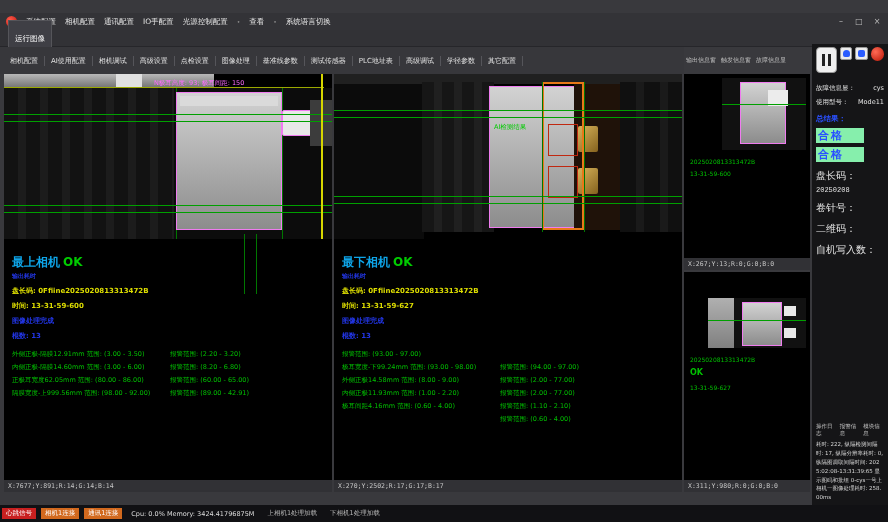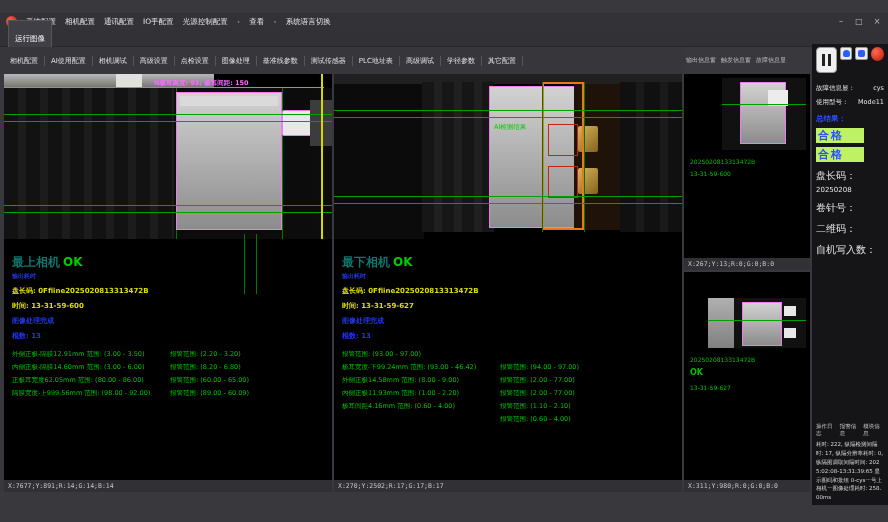--- a/index.html
+++ b/index.html
@@ -40,21 +40,21 @@
   .battery{background:linear-gradient(180deg,#d2d2d2,#8c8c8c);border:1px solid #ef7cef;box-sizing:border-box;}
   .connector{background:#e8e8e8;border:1px solid #ef7cef;border-radius:2px;box-sizing:border-box;}
   .gold{background:linear-gradient(135deg,#d8b45a,#85621e);border-radius:2px;}
   .orange-box{border:2px solid #e87818;box-sizing:border-box;}
   .red-box{border:1px solid #c02810;box-sizing:border-box;}
   .overlay-magenta{position:absolute;color:#ff6aff;font-size:6.5px;white-space:nowrap;}
   .overlay-green{position:absolute;color:#00cc00;font-size:6.5px;white-space:nowrap;}
 
   .textblock{position:absolute;left:8px;top:180px;right:2px;}
   .result-line{font-size:12px;font-weight:bold;}
-  .result-title{color:#0f766e;}
+  .result-title{color:#0ea5e9;}
   .result-ok{color:#00cc00;margin-left:3px;}
   .tiny-blue{font-size:6px;color:#2236e8;font-weight:bold;margin-top:1px;}
   .yline{font-size:7px;font-weight:bold;color:#dede00;margin-top:5px;white-space:nowrap;}
   .bline{font-size:7px;font-weight:bold;color:#2236e8;margin-top:5px;}
   .mrows{margin-top:9px;}
   .mrow{display:flex;height:13px;font-size:6.5px;color:#00c000;}
   .meas{width:158px;white-space:nowrap;overflow:hidden;}
   .alarm{flex:1;white-space:nowrap;overflow:hidden;}
 
   .sline{position:absolute;font-size:6px;color:#00c000;white-space:nowrap;}
@@ -64,23 +64,23 @@
   .right-panel{position:absolute;left:812px;top:44px;width:76px;height:461px;background:#151517;display:flex;flex-direction:column;padding:3px 4px;box-sizing:border-box;color:#e4e4e4;}
   .rp-buttons{display:flex;align-items:flex-start;gap:3px;height:32px;flex:none;}
   .pause-btn{width:22px;height:26px;background:#f0f0f0;border:1px solid #999;border-radius:4px;display:flex;align-items:center;justify-content:center;gap:3px;padding:0;cursor:pointer;}
   .pbar{width:3px;height:12px;background:#222;display:block;}
   .mini-btn{width:13px;height:13px;background:#ececec;border:1px solid #999;border-radius:2px;padding:0;display:flex;align-items:center;justify-content:center;cursor:pointer;}
   .mini-glyph{width:7px;height:7px;background:#2a5cff;border-radius:2px;display:block;}
   .mini-glyph.user{border-radius:50% 50% 2px 2px;}
   .rp-logo{margin-left:auto;width:14px;height:14px;border-radius:50%;background:radial-gradient(circle at 35% 35%,#ff6a55,#b81505);}
   .rp-field{font-size:6.5px;margin-top:5px;display:flex;justify-content:space-between;}
   .blue-strong{color:#2a50ff;font-weight:bold;font-size:7.5px;margin-top:7px;}
-  .rp-badge{margin-top:4px;width:46px;height:15px;background:#bef264;color:#2a50ff;font-size:11px;font-weight:bold;line-height:15px;letter-spacing:2px;padding-left:2px;}
+  .rp-badge{margin-top:4px;width:46px;height:15px;background:#86efac;color:#2a50ff;font-size:11px;font-weight:bold;line-height:15px;letter-spacing:2px;padding-left:2px;}
   .rp-label2{font-size:10px;margin-top:7px;}
-  .rp-value2{font-size:7px;margin-top:3px;}
+  .rp-value2{font-size:7px;margin-top:3px;font-family:Liberation Mono, monospace;}
   .rp-spacer{flex:1;}
   .rp-logtabs{display:flex;gap:3px;font-size:5.5px;color:#c8c8c8;margin-top:4px;flex:none;}
   .rp-stats{font-size:5.5px;color:#d8d8d8;line-height:1.6;margin-top:3px;word-break:break-all;flex:none;}
 
   
   .bottombar{position:absolute;left:0;top:505px;width:888px;height:17px;background:#111114;display:flex;align-items:center;gap:5px;padding:0 2px;box-sizing:border-box;font-size:6.5px;color:#ddd;}
   .badge{padding:1px 4px;color:#fff;}
   .badge.red{background:#c82020;}
   .badge.orange{background:#d2691e;}
   .cpu-text{margin-left:4px;}
@@ -150,21 +150,21 @@
       <div class="d" style="left:176px;top:22px;width:98px;height:10px;background:#dadada;"></div>
       <div class="d connector" style="left:278px;top:36px;width:30px;height:26px;"></div>
       <div class="d" style="left:306px;top:26px;width:22px;height:46px;background:#3c3c3c;"></div>
       <div class="hline" style="top:40px;"></div>
       <div class="hline" style="top:47px;"></div>
       <div class="hline" style="top:131px;"></div>
       <div class="hline" style="top:138px;"></div>
       <div class="vline" style="left:240px;top:160px;height:60px;"></div>
       <div class="vline" style="left:252px;top:160px;height:60px;"></div>
       <div class="d" style="left:317px;top:0;width:2px;height:165px;background:#d6d600;"></div>
-      <span class="overlay-magenta" style="left:150px;top:5px;font-weight:bold;">N极耳高度: 93; 极耳间距: 150</span>
+      <span class="overlay-magenta" style="left:150px;top:5px;">N极耳高度: 93; 极耳间距: 150</span>
 
       <div class="textblock">
         <div class="result-line">
           <span class="result-title">最上相机</span><span class="result-ok">OK</span>
         </div>
         <div class="tiny-blue">输出耗时</div>
         <div class="yline">盘长码: 0Ffiine2025020813313472B</div>
         <div class="yline">时间: 13-31-59-600</div>
         <div class="bline">图像处理完成</div>
         <div class="bline">棍数: 13</div>
@@ -176,21 +176,21 @@
           <div class="mrow">
               <span class="meas">内侧正极-隔膜14.60mm 范围: (3.00 - 6.00)</span>
               <span class="alarm">报警范围: (8.20 - 6.80)</span>
             </div>
           <div class="mrow">
               <span class="meas">正极耳宽度62.05mm 范围: (80.00 - 86.00)</span>
               <span class="alarm">报警范围: (60.00 - 65.00)</span>
             </div>
           <div class="mrow">
               <span class="meas">隔膜宽度-上999.56mm 范围: (98.00 - 92.00)</span>
-              <span class="alarm">报警范围: (89.00 - 60.09)</span>
+              <span class="alarm">报警范围: (89.00 - 42.91)</span>
             </div>
         </div>
       </div>
     </div>
     <div class="coordbar">X:7677;Y:891;R:14;G:14;B:14</div>
   </div>
 
   <div class="cam" id="cam-lower">
     <div class="scene">
       <div class="d" style="left:0;top:0;width:348px;height:10px;background:#202020;"></div>
@@ -219,21 +219,21 @@
         <div class="tiny-blue">输出耗时</div>
         <div class="yline">盘长码: 0Ffiine2025020813313472B</div>
         <div class="yline">时间: 13-31-59-627</div>
         <div class="bline">图像处理完成</div>
         <div class="bline">棍数: 13</div>
         <div class="mrows">
           <div class="mrow">
               <span class="alarm">报警范围: (93.00 - 97.00)</span>
             </div>
           <div class="mrow">
-              <span class="meas">极耳宽度-下99.24mm 范围: (93.00 - 46.42)</span>
+              <span class="meas">极耳宽度-下99.24mm 范围: (93.00 - 98.00)</span>
               <span class="alarm">报警范围: (94.00 - 97.00)</span>
             </div>
           <div class="mrow">
               <span class="meas">外侧正极14.58mm 范围: (8.00 - 9.00)</span>
               <span class="alarm">报警范围: (2.00 - 77.00)</span>
             </div>
           <div class="mrow">
               <span class="meas">内侧正极11.93mm 范围: (1.00 - 2.20)</span>
               <span class="alarm">报警范围: (2.00 - 77.00)</span>
             </div>
@@ -310,14 +310,22 @@
     <div class="rp-label2">自机写入数：</div>
     <div class="rp-spacer"></div>
     <div class="rp-logtabs">
       <span>操作日志</span>
       <span>报警信息</span>
       <span>模块信息</span>
     </div>
     <div class="rp-stats">耗时: 222, 纵隔检测间隔时: 17, 纵隔分辨率耗时: 0, 纵隔图调取间隔时间: 2025:02:08-13:31:39:65 显示图码和批组 0-cys一号上相机一图像处理耗时: 258.00ms</div>
   </div>
 
+  <div class="bottombar">
+    <span class="badge red">心跳信号</span>
+    <span class="badge orange">相机1连接</span>
+    <span class="badge orange">通讯1连接</span>
+    <span class="cpu-text">Cpu: 0.0% Memory: 3424.41796875M</span>
+    <span class="load-label">上相机1处理加载</span>
+    <span class="load-label">下相机1处理加载</span>
+  </div>
 
 </div>
 
 </body></html>

